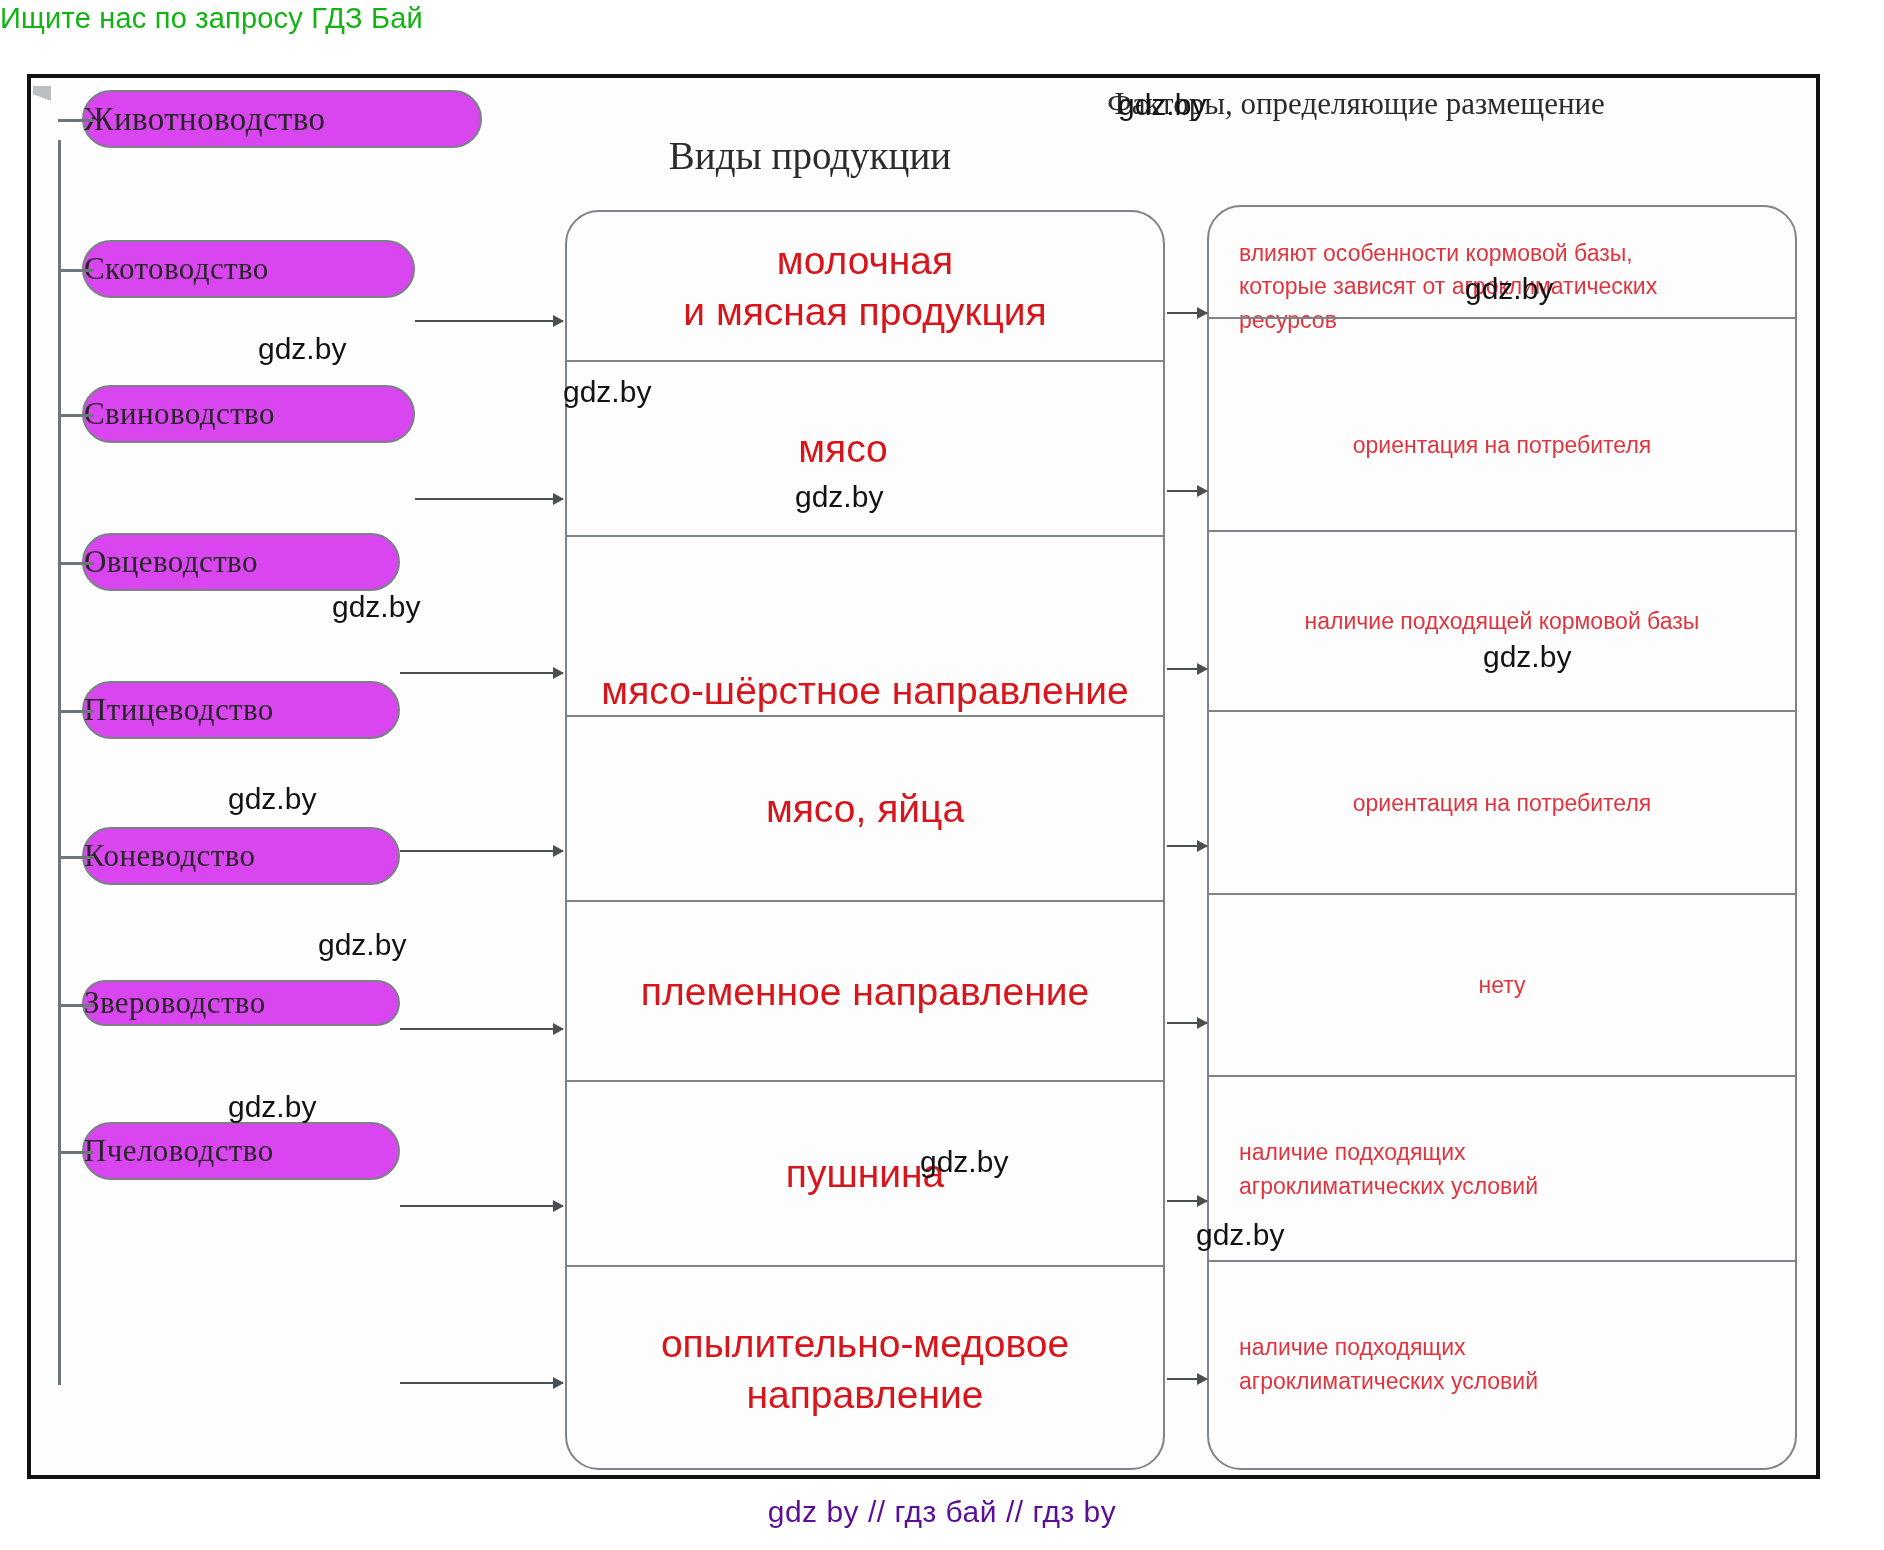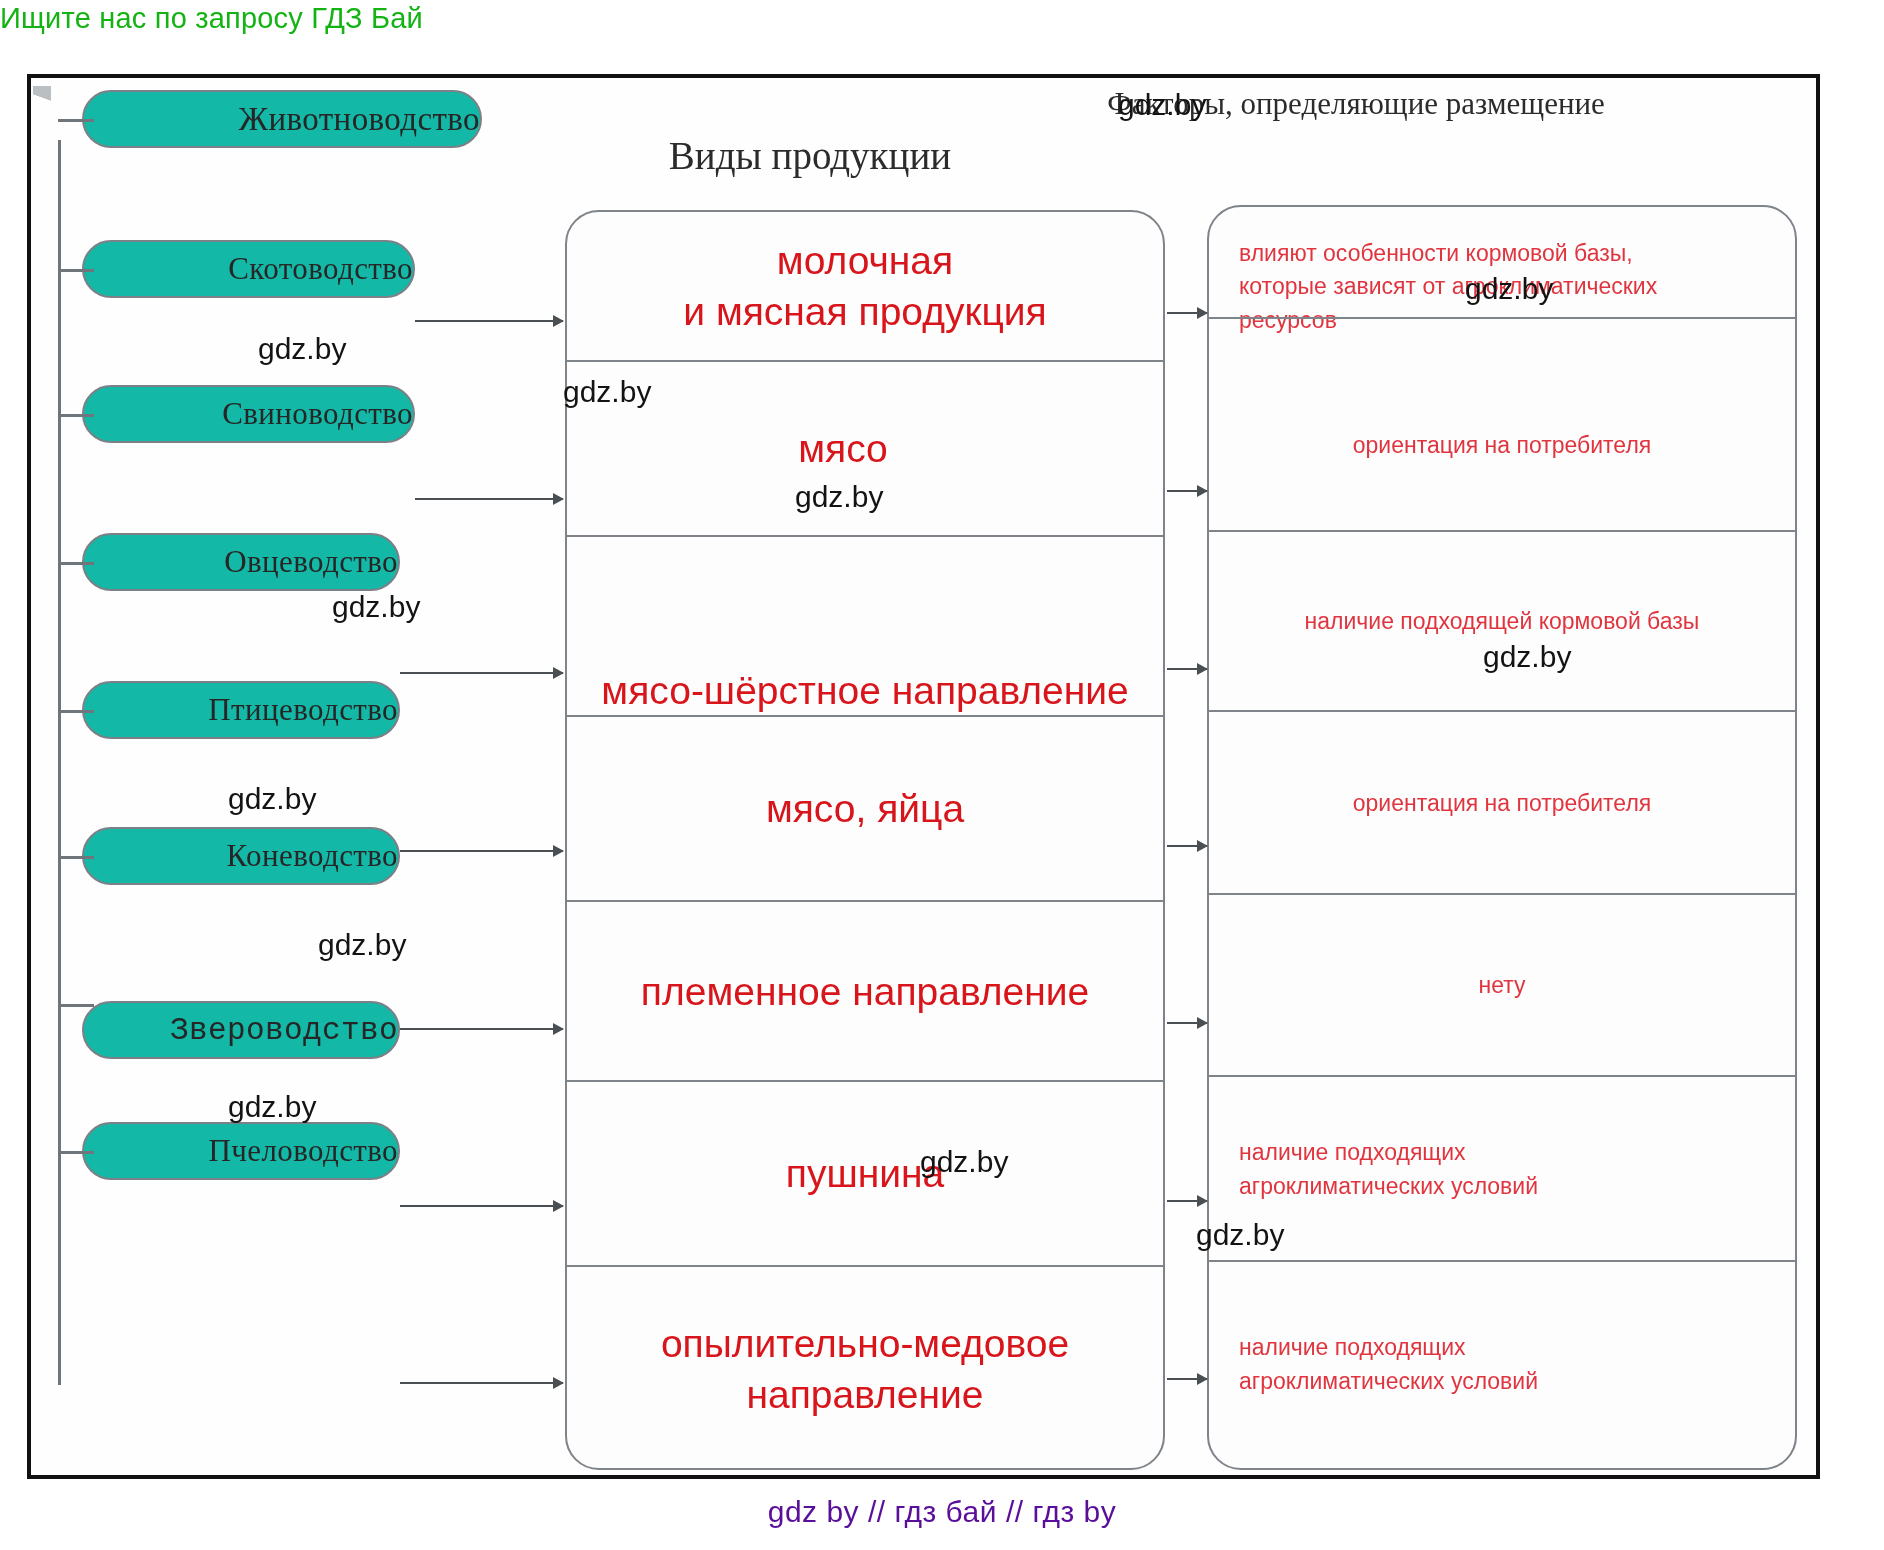--- a/index.html
+++ b/index.html
@@ -51,22 +51,22 @@
   }
   .tree-stub{
     position:absolute;left:58px;
     width:36px;height:3px;background:#6e767c;
   }
   .pill{
     position:absolute;
     box-sizing:border-box;
     border:2.5px solid #7b8187;
     border-radius:30px;
-    background:#14b8a6;
-    display:flex;align-items:center;justify-content:flex-end;
+    background:#d946ef;
+    display:flex;align-items:center;justify-content:flex-start;
     font-family:"Liberation Serif", serif;
     font-size:31px;
     color:#262626;
     letter-spacing:.4px;
   }
   .pill.root{font-size:33px;}
 
   
   .arrow{
     position:absolute;height:2px;background:#4a4f53;
@@ -177,21 +177,21 @@
       </div>
       <div class="tree-stub" style="top: 562px;"></div>
       <div class="pill" style="left: 82px; top: 681px; width: 318px; height: 58px;">
         <span>Птицеводство</span>
       </div>
       <div class="tree-stub" style="top: 710px;"></div>
       <div class="pill" style="left: 82px; top: 827px; width: 318px; height: 58px;">
         <span>Коневодство</span>
       </div>
       <div class="tree-stub" style="top: 856px;"></div>
-      <div class="pill" style="left: 82px; top: 1001px; width: 318px; height: 58px; font-family: Liberation Mono, monospace;">
+      <div class="pill" style="left: 82px; top: 980px; width: 318px; height: 46px;">
         <span>Звероводство</span>
       </div>
       <div class="tree-stub" style="top: 1004px;"></div>
       <div class="pill" style="left: 82px; top: 1122px; width: 318px; height: 58px;">
         <span>Пчеловодство</span>
       </div>
       <div class="tree-stub" style="top: 1151px;"></div>
     </div>
 
   <div id="products-col">

